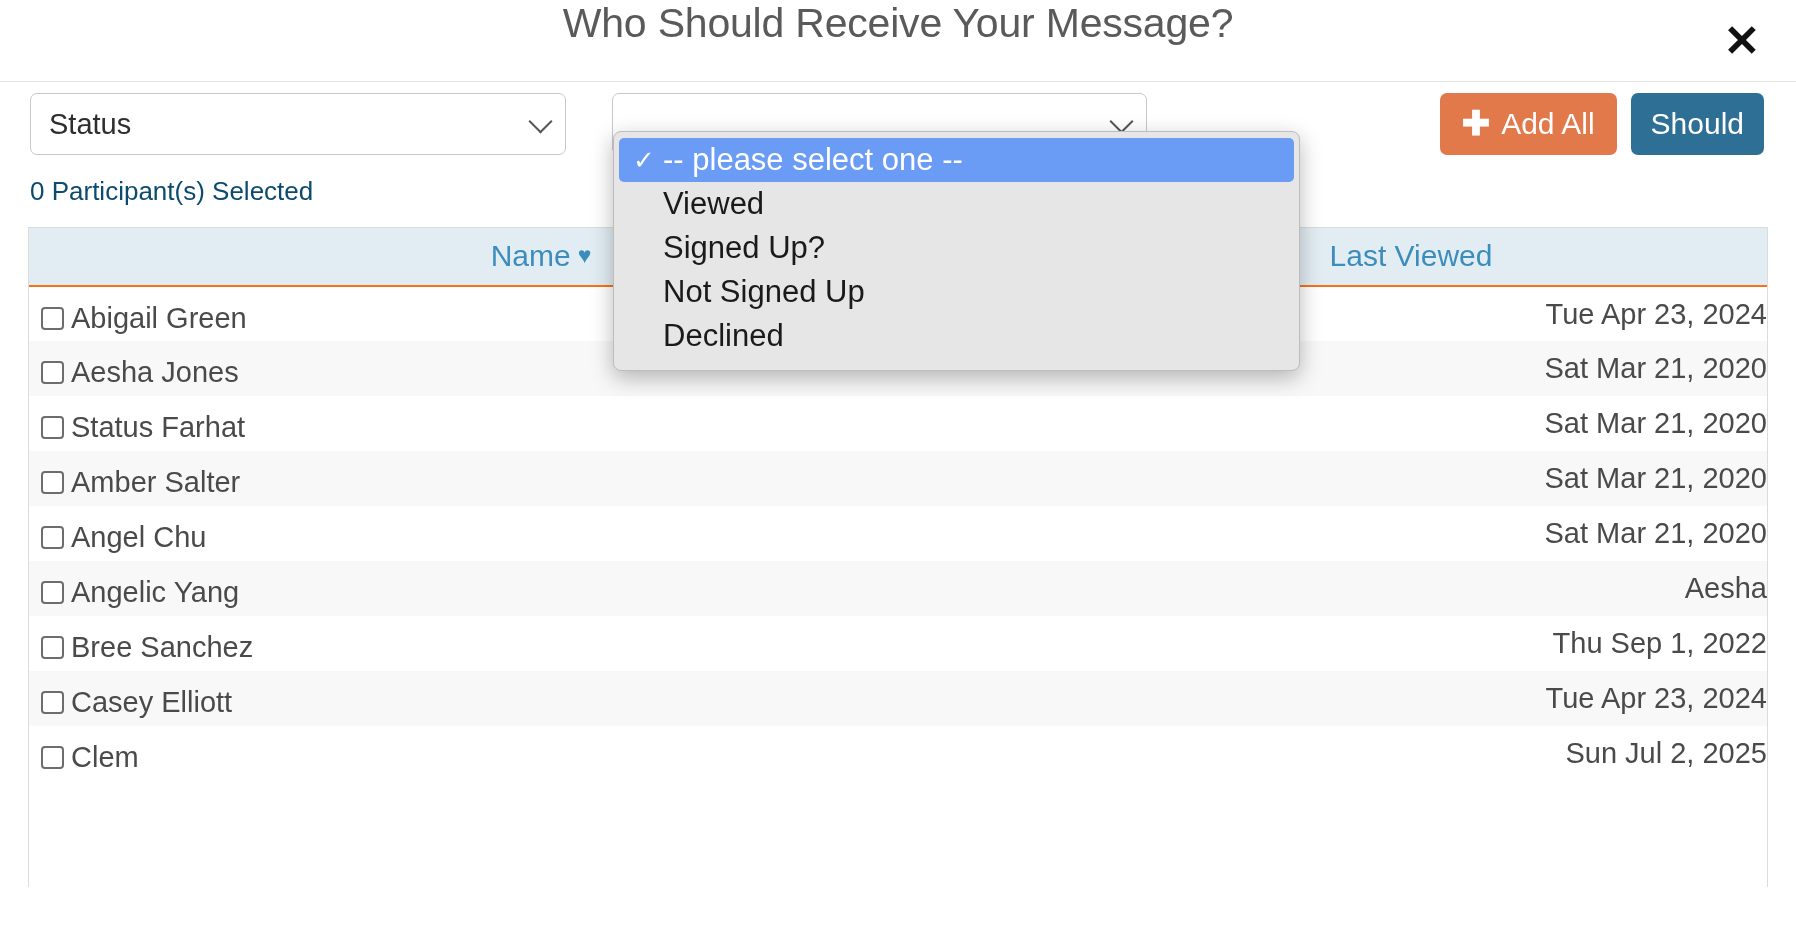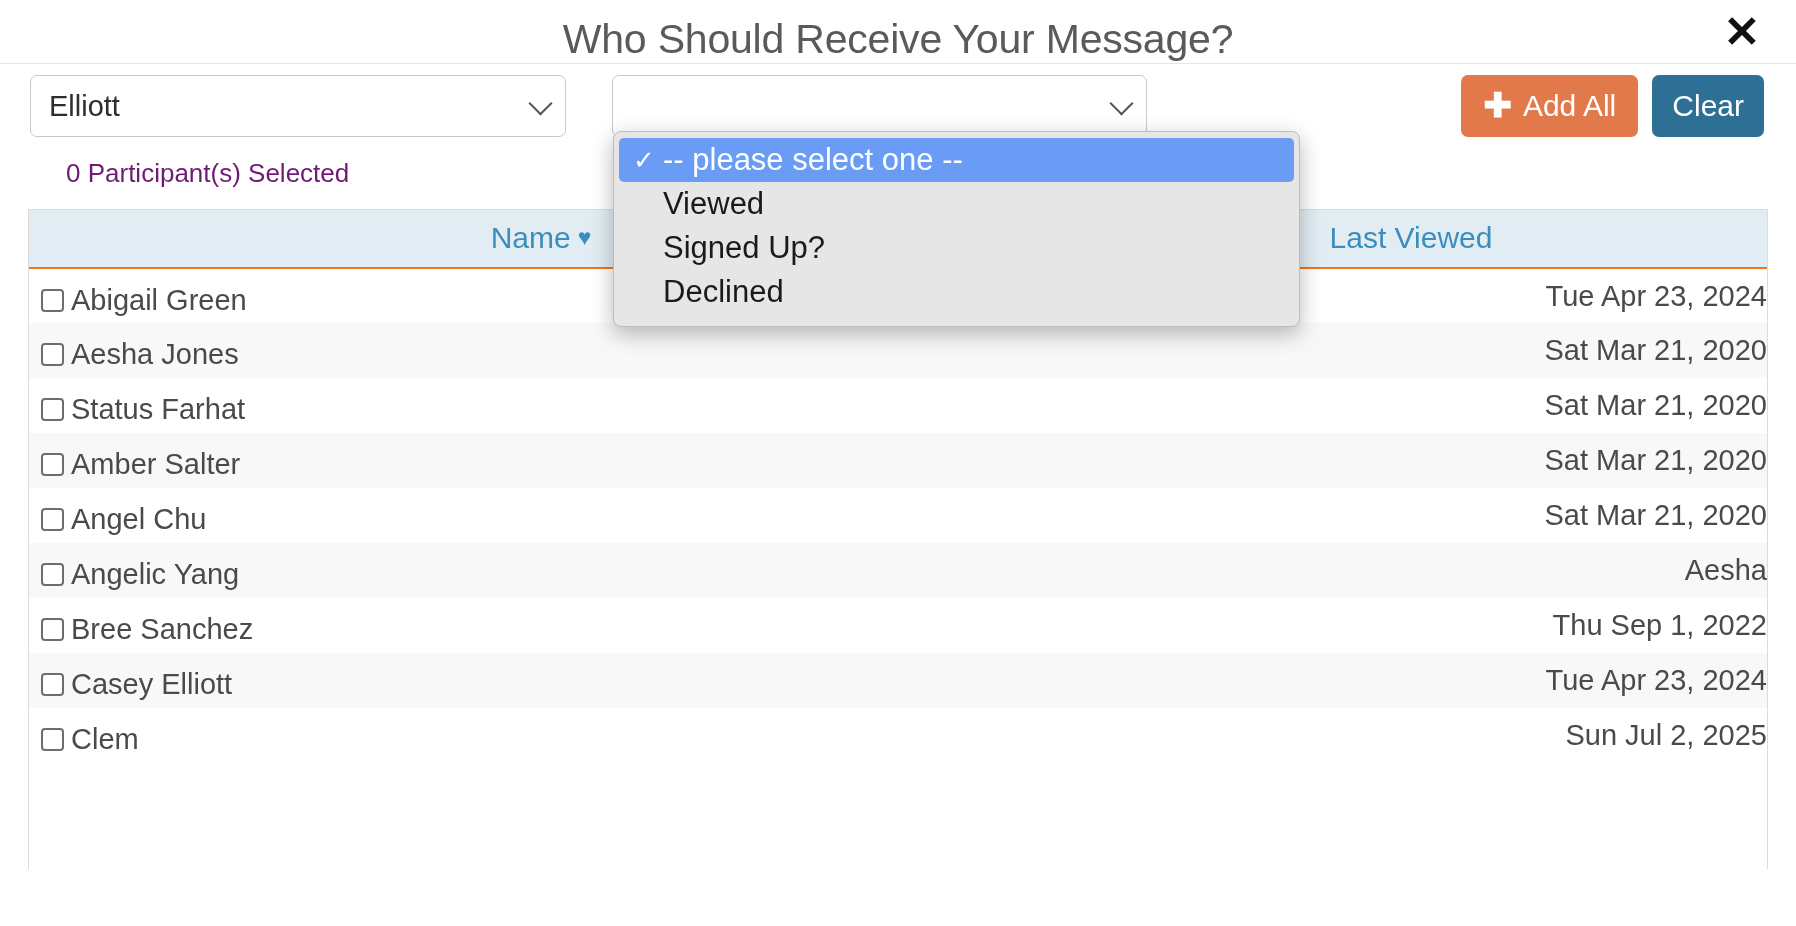--- a/index.html
+++ b/index.html
@@ -14,24 +14,24 @@
   .modal {
     position: relative;
     width: 1796px;
     height: 926px;
     background: #fff;
   }
 
   
   .modal-header {
     position: relative;
-    height: 64px;
+    height: 82px;
     border-bottom: 1px solid #e6e6e6;
     display: flex;
-    align-items: flex-end;
+    align-items: flex-start;
     justify-content: center;
   }
   .modal-title {
     font-size: 41px;
     color: #5a5a5a;
     font-weight: 400;
     letter-spacing: -0.2px;
     white-space: nowrap;
   }
   .close-btn {
@@ -115,22 +115,21 @@
   .btn-clear {
     background: #2e6f96;
     padding: 0 20px;
     margin-right: 4px;
   }
 
   
   .selected-count {
     padding: 10px 28px 0 30px;
     font-size: 26px;
-    color: #701a75;
-    margin-left: 36px;
+    color: #0c4a6e;
   }
 
   
   .table-wrap {
     margin: 20px 28px 0 28px;
     border: 1px solid #dcdcdc;
     border-bottom: none;
     height: 660px;
     overflow: hidden;
   }
@@ -227,37 +226,37 @@
 
 <div class="modal">
 
   <div class="modal-header">
     <div class="modal-title">Who Should Receive Your Message?</div>
     <button class="close-btn">✕</button>
   </div>
 
   <div class="toolbar">
     <div class="select-box select-status">
-      <span>Elliott</span>
+      <span>Status</span>
       <span class="chev"></span>
     </div>
 
     <div class="select-box select-second">
       <span></span>
       <span class="chev"></span>
     </div>
 
     <div class="toolbar-spacer"></div>
 
     <button class="btn btn-add">
       <span class="plus-icon">✚</span>
       <span>Add All</span>
     </button>
 
-    <button class="btn btn-clear">Clear</button>
+    <button class="btn btn-clear">Should</button>
   </div>
 
   <div class="selected-count">0 Participant(s) Selected</div>
 
   <div class="table-wrap">
     <table>
       <thead>
         <tr>
           <th class="col-name">
             <span>Name</span><span class="sort-caret">♥</span>
@@ -361,17 +360,21 @@
       <div class="dd-option">
         <span class="dd-check">✓</span>
         <span>Viewed</span>
       </div>
       <div class="dd-option">
         <span class="dd-check">✓</span>
         <span>Signed Up?</span>
       </div>
       <div class="dd-option">
         <span class="dd-check">✓</span>
+        <span>Not Signed Up</span>
+      </div>
+      <div class="dd-option">
+        <span class="dd-check">✓</span>
         <span>Declined</span>
       </div>
     </div>
 
 </div>
 
 </body></html>

